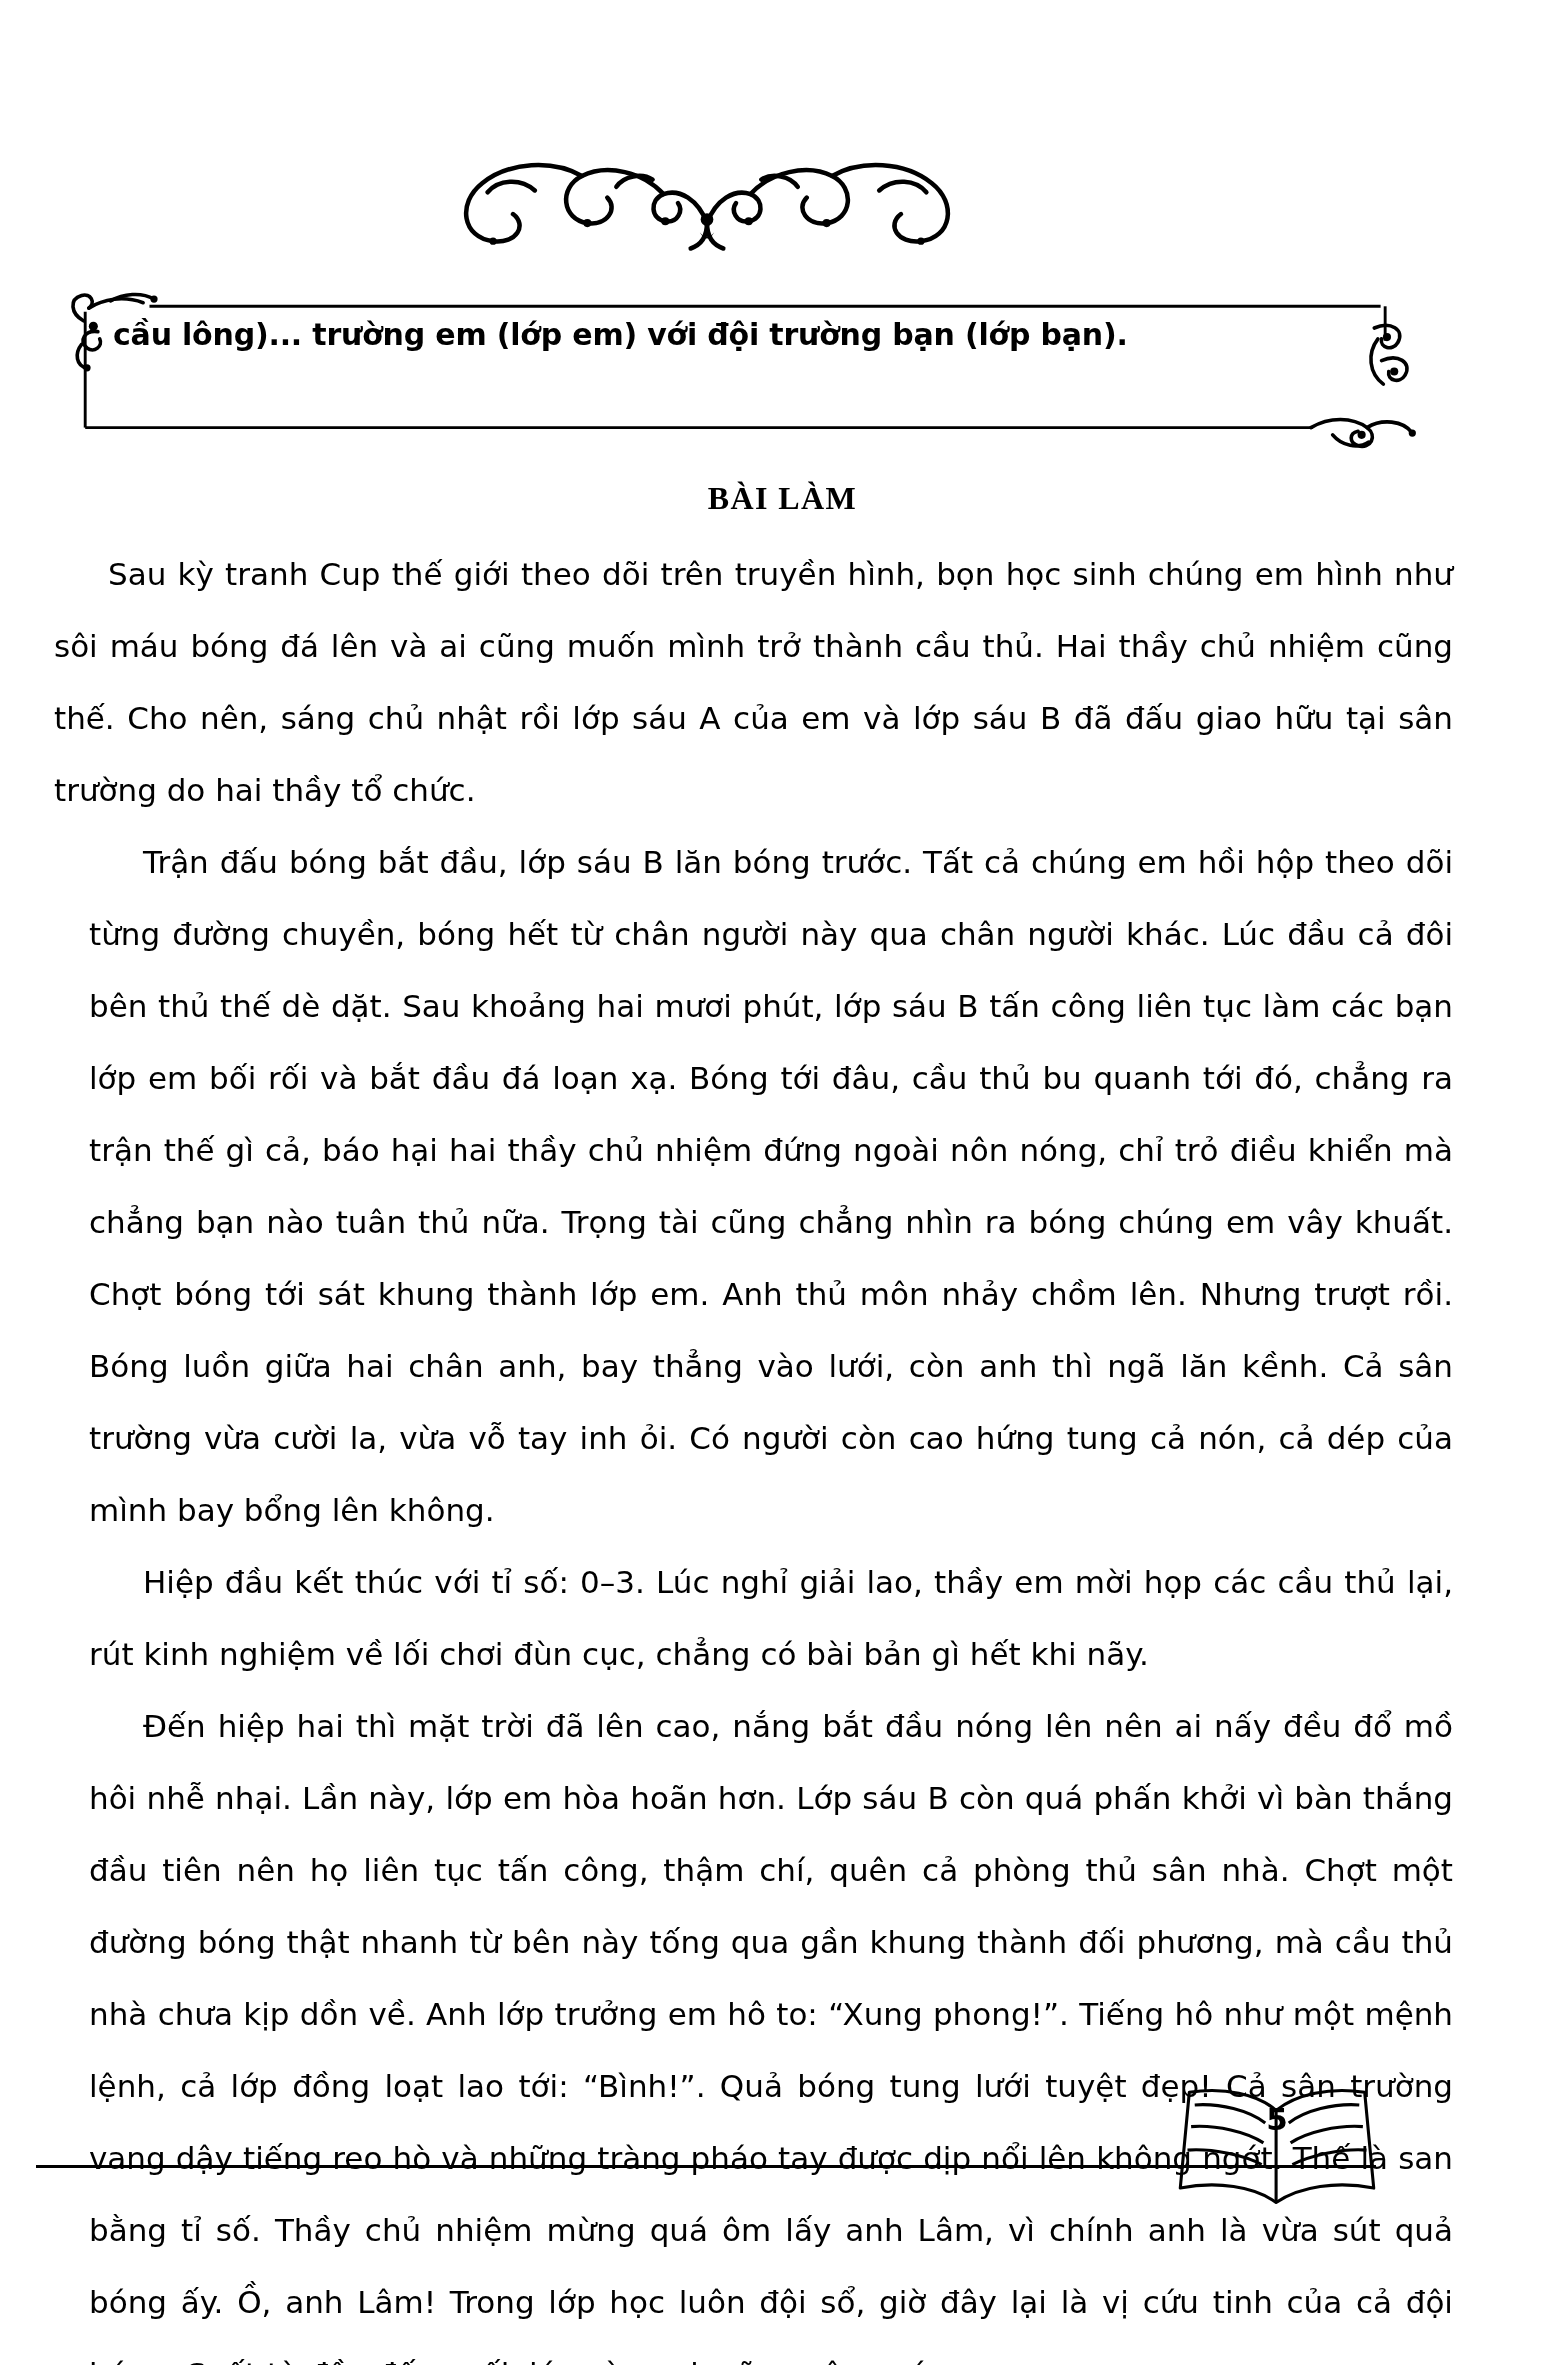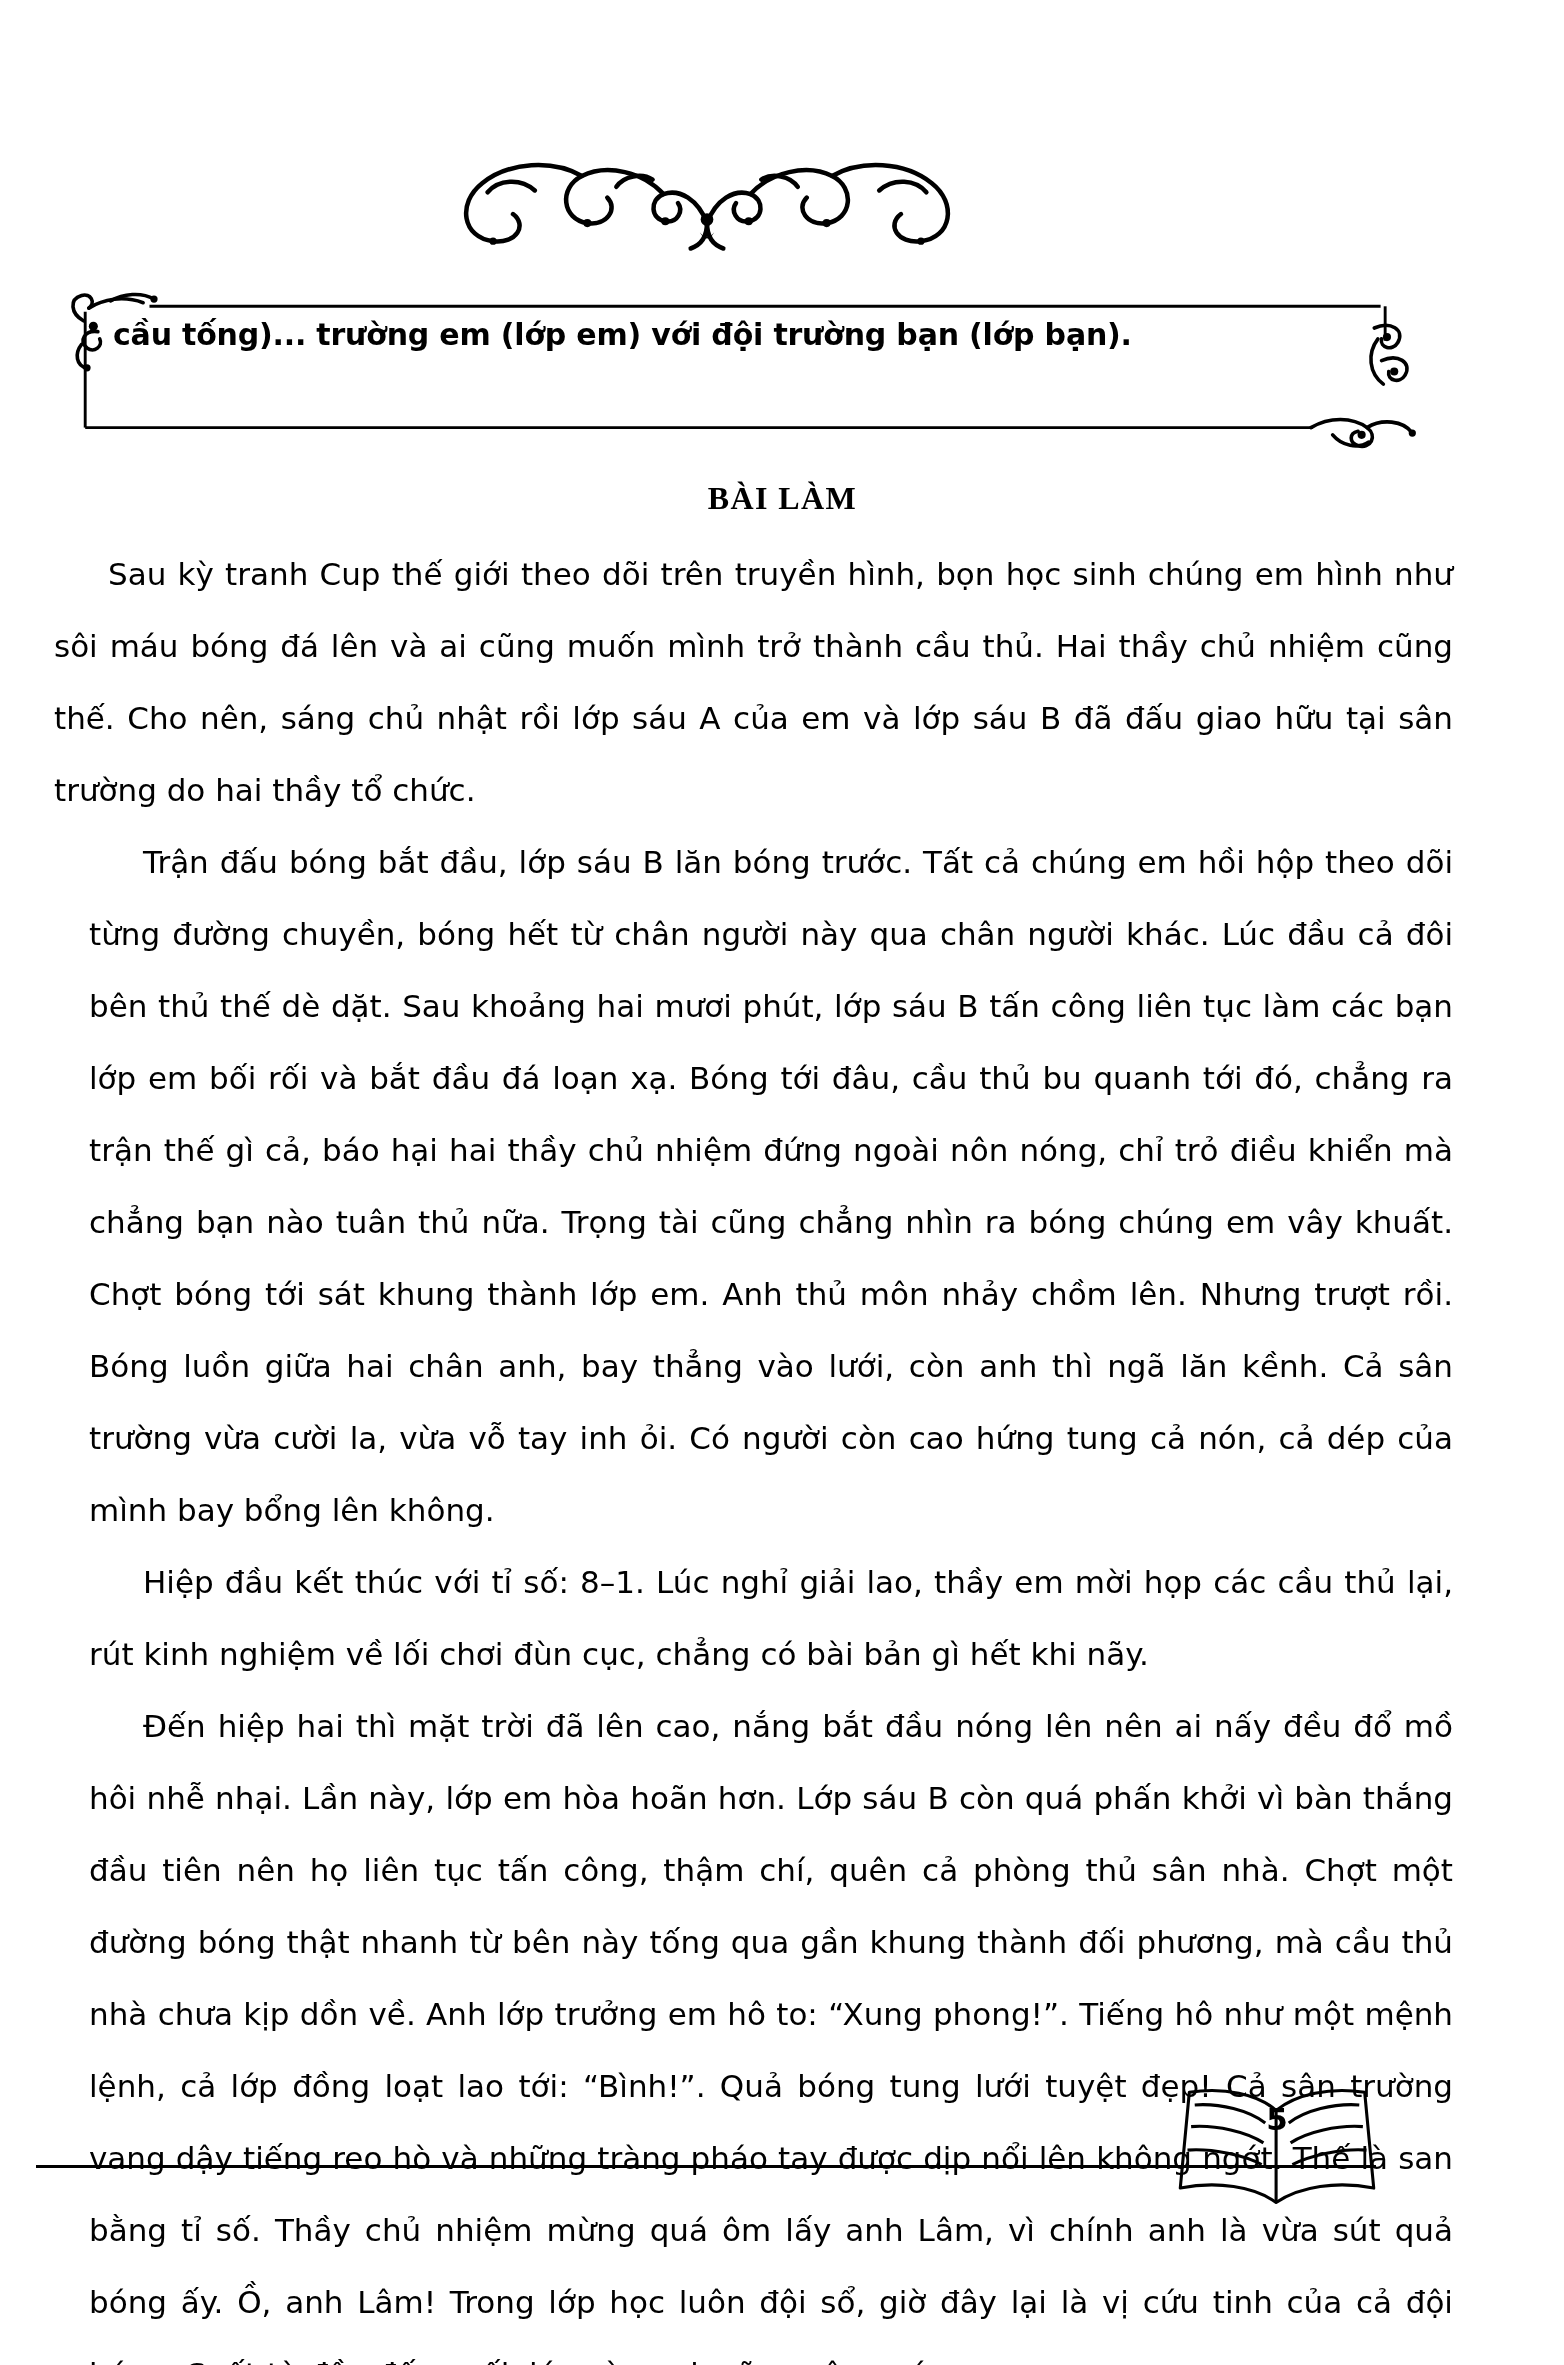--- a/index.html
+++ b/index.html
@@ -197,30 +197,30 @@
         <path d="M1378 152 C1398 140 1424 140 1440 152 C1452 161 1444 176 1430 172 C1420 169 1420 158 1430 156"></path>
         <path d="M1440 152 C1456 142 1480 144 1490 158"></path>
         <path d="M1402 160 C1412 172 1430 176 1442 168"></path>
       </g>
       <g fill="#000">
         <circle cx="1434" cy="160" r="4.5"></circle>
         <circle cx="1490" cy="158" r="4"></circle>
       </g>
     </svg>
     <div class="title-text">
-      <span class="title-line">cầu tống)... trường em (lớp em) với đội trường bạn (lớp bạn).</span>
+      <span class="title-line">cầu lông)... trường em (lớp em) với đội trường bạn (lớp bạn).</span>
     </div>
   </div>
 
   <div class="bailam">BÀI LÀM</div>
 
   <div class="body-text">
     <p>Sau kỳ tranh Cup thế giới theo dõi trên truyền hình, bọn học sinh chúng em hình như sôi máu bóng đá lên và ai cũng muốn mình trở thành cầu thủ. Hai thầy chủ nhiệm cũng thế. Cho nên, sáng chủ nhật rồi lớp sáu A của em và lớp sáu B đã đấu giao hữu tại sân trường do hai thầy tổ chức.</p>
     <p>Trận đấu bóng bắt đầu, lớp sáu B lăn bóng trước. Tất cả chúng em hồi hộp theo dõi từng đường chuyền, bóng hết từ chân người này qua chân người khác. Lúc đầu cả đôi bên thủ thế dè dặt. Sau khoảng hai mươi phút, lớp sáu B tấn công liên tục làm các bạn lớp em bối rối và bắt đầu đá loạn xạ. Bóng tới đâu, cầu thủ bu quanh tới đó, chẳng ra trận thế gì cả, báo hại hai thầy chủ nhiệm đứng ngoài nôn nóng, chỉ trỏ điều khiển mà chẳng bạn nào tuân thủ nữa. Trọng tài cũng chẳng nhìn ra bóng chúng em vây khuất. Chợt bóng tới sát khung thành lớp em. Anh thủ môn nhảy chồm lên. Nhưng trượt rồi. Bóng luồn giữa hai chân anh, bay thẳng vào lưới, còn anh thì ngã lăn kềnh. Cả sân trường vừa cười la, vừa vỗ tay inh ỏi. Có người còn cao hứng tung cả nón, cả dép của mình bay bổng lên không.</p>
-    <p>Hiệp đầu kết thúc với tỉ số: 8–1. Lúc nghỉ giải lao, thầy em mời họp các cầu thủ lại, rút kinh nghiệm về lối chơi đùn cục, chẳng có bài bản gì hết khi nãy.</p>
+    <p>Hiệp đầu kết thúc với tỉ số: 0–3. Lúc nghỉ giải lao, thầy em mời họp các cầu thủ lại, rút kinh nghiệm về lối chơi đùn cục, chẳng có bài bản gì hết khi nãy.</p>
     <p>Đến hiệp hai thì mặt trời đã lên cao, nắng bắt đầu nóng lên nên ai nấy đều đổ mồ hôi nhễ nhại. Lần này, lớp em hòa hoãn hơn. Lớp sáu B còn quá phấn khởi vì bàn thắng đầu tiên nên họ liên tục tấn công, thậm chí, quên cả phòng thủ sân nhà. Chợt một đường bóng thật nhanh từ bên này tống qua gần khung thành đối phương, mà cầu thủ nhà chưa kịp dồn về. Anh lớp trưởng em hô to: “Xung phong!”. Tiếng hô như một mệnh lệnh, cả lớp đồng loạt lao tới: “Bình!”. Quả bóng tung lưới tuyệt đẹp! Cả sân trường vang dậy tiếng reo hò và những tràng pháo tay được dịp nổi lên không ngớt. Thế là san bằng tỉ số. Thầy chủ nhiệm mừng quá ôm lấy anh Lâm, vì chính anh là vừa sút quả bóng ấy. Ồ, anh Lâm! Trong lớp học luôn đội sổ, giờ đây lại là vị cứu tinh của cả đội bóng. Suốt từ đầu đến cuối, lúc nào anh cũng xông xáo.</p>
   </div>
 
   <div class="bottom-rule"></div>
 
   <div class="book-icon">
     <svg viewBox="0 0 250 160" width="226" height="145" aria-hidden="true">
       <g fill="none" stroke="#000" stroke-width="3.4" stroke-linejoin="round">
         <path d="M124 40 C104 22 66 14 28 20 L18 126 C58 118 100 124 124 142 C150 124 192 118 232 126 L222 20 C184 14 146 22 124 40 Z"></path>
         <path d="M124 40 L124 142"></path>

